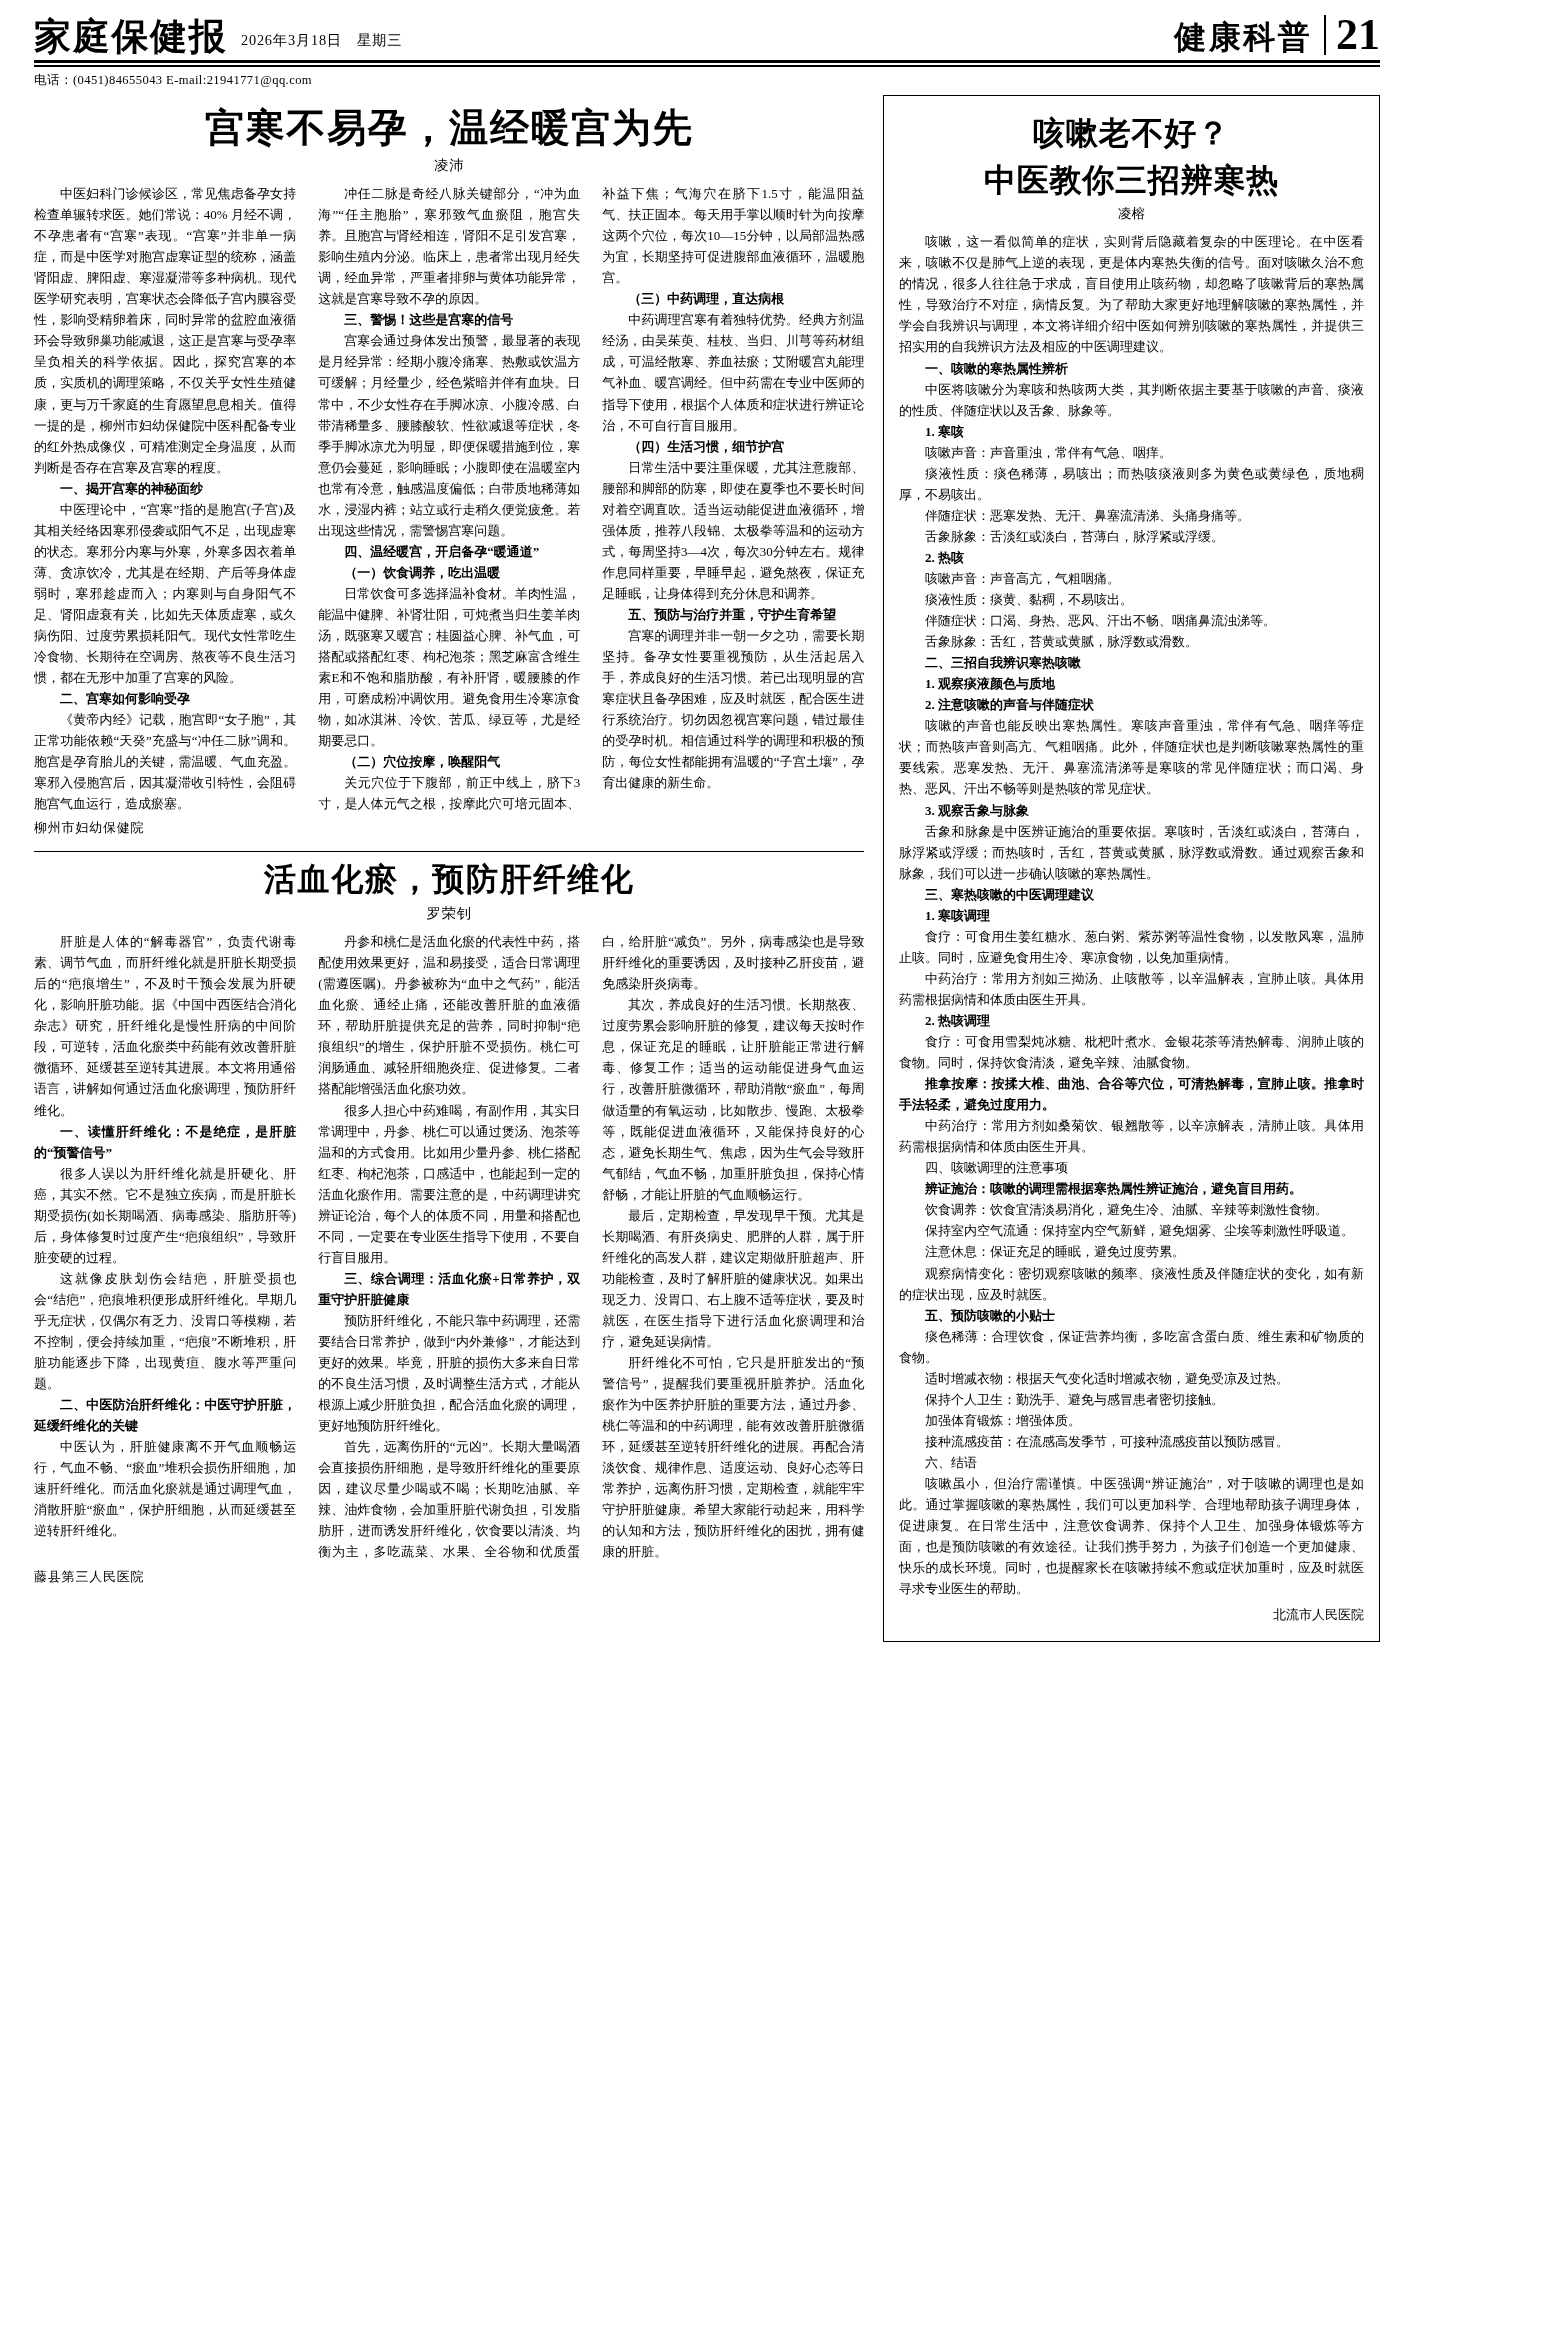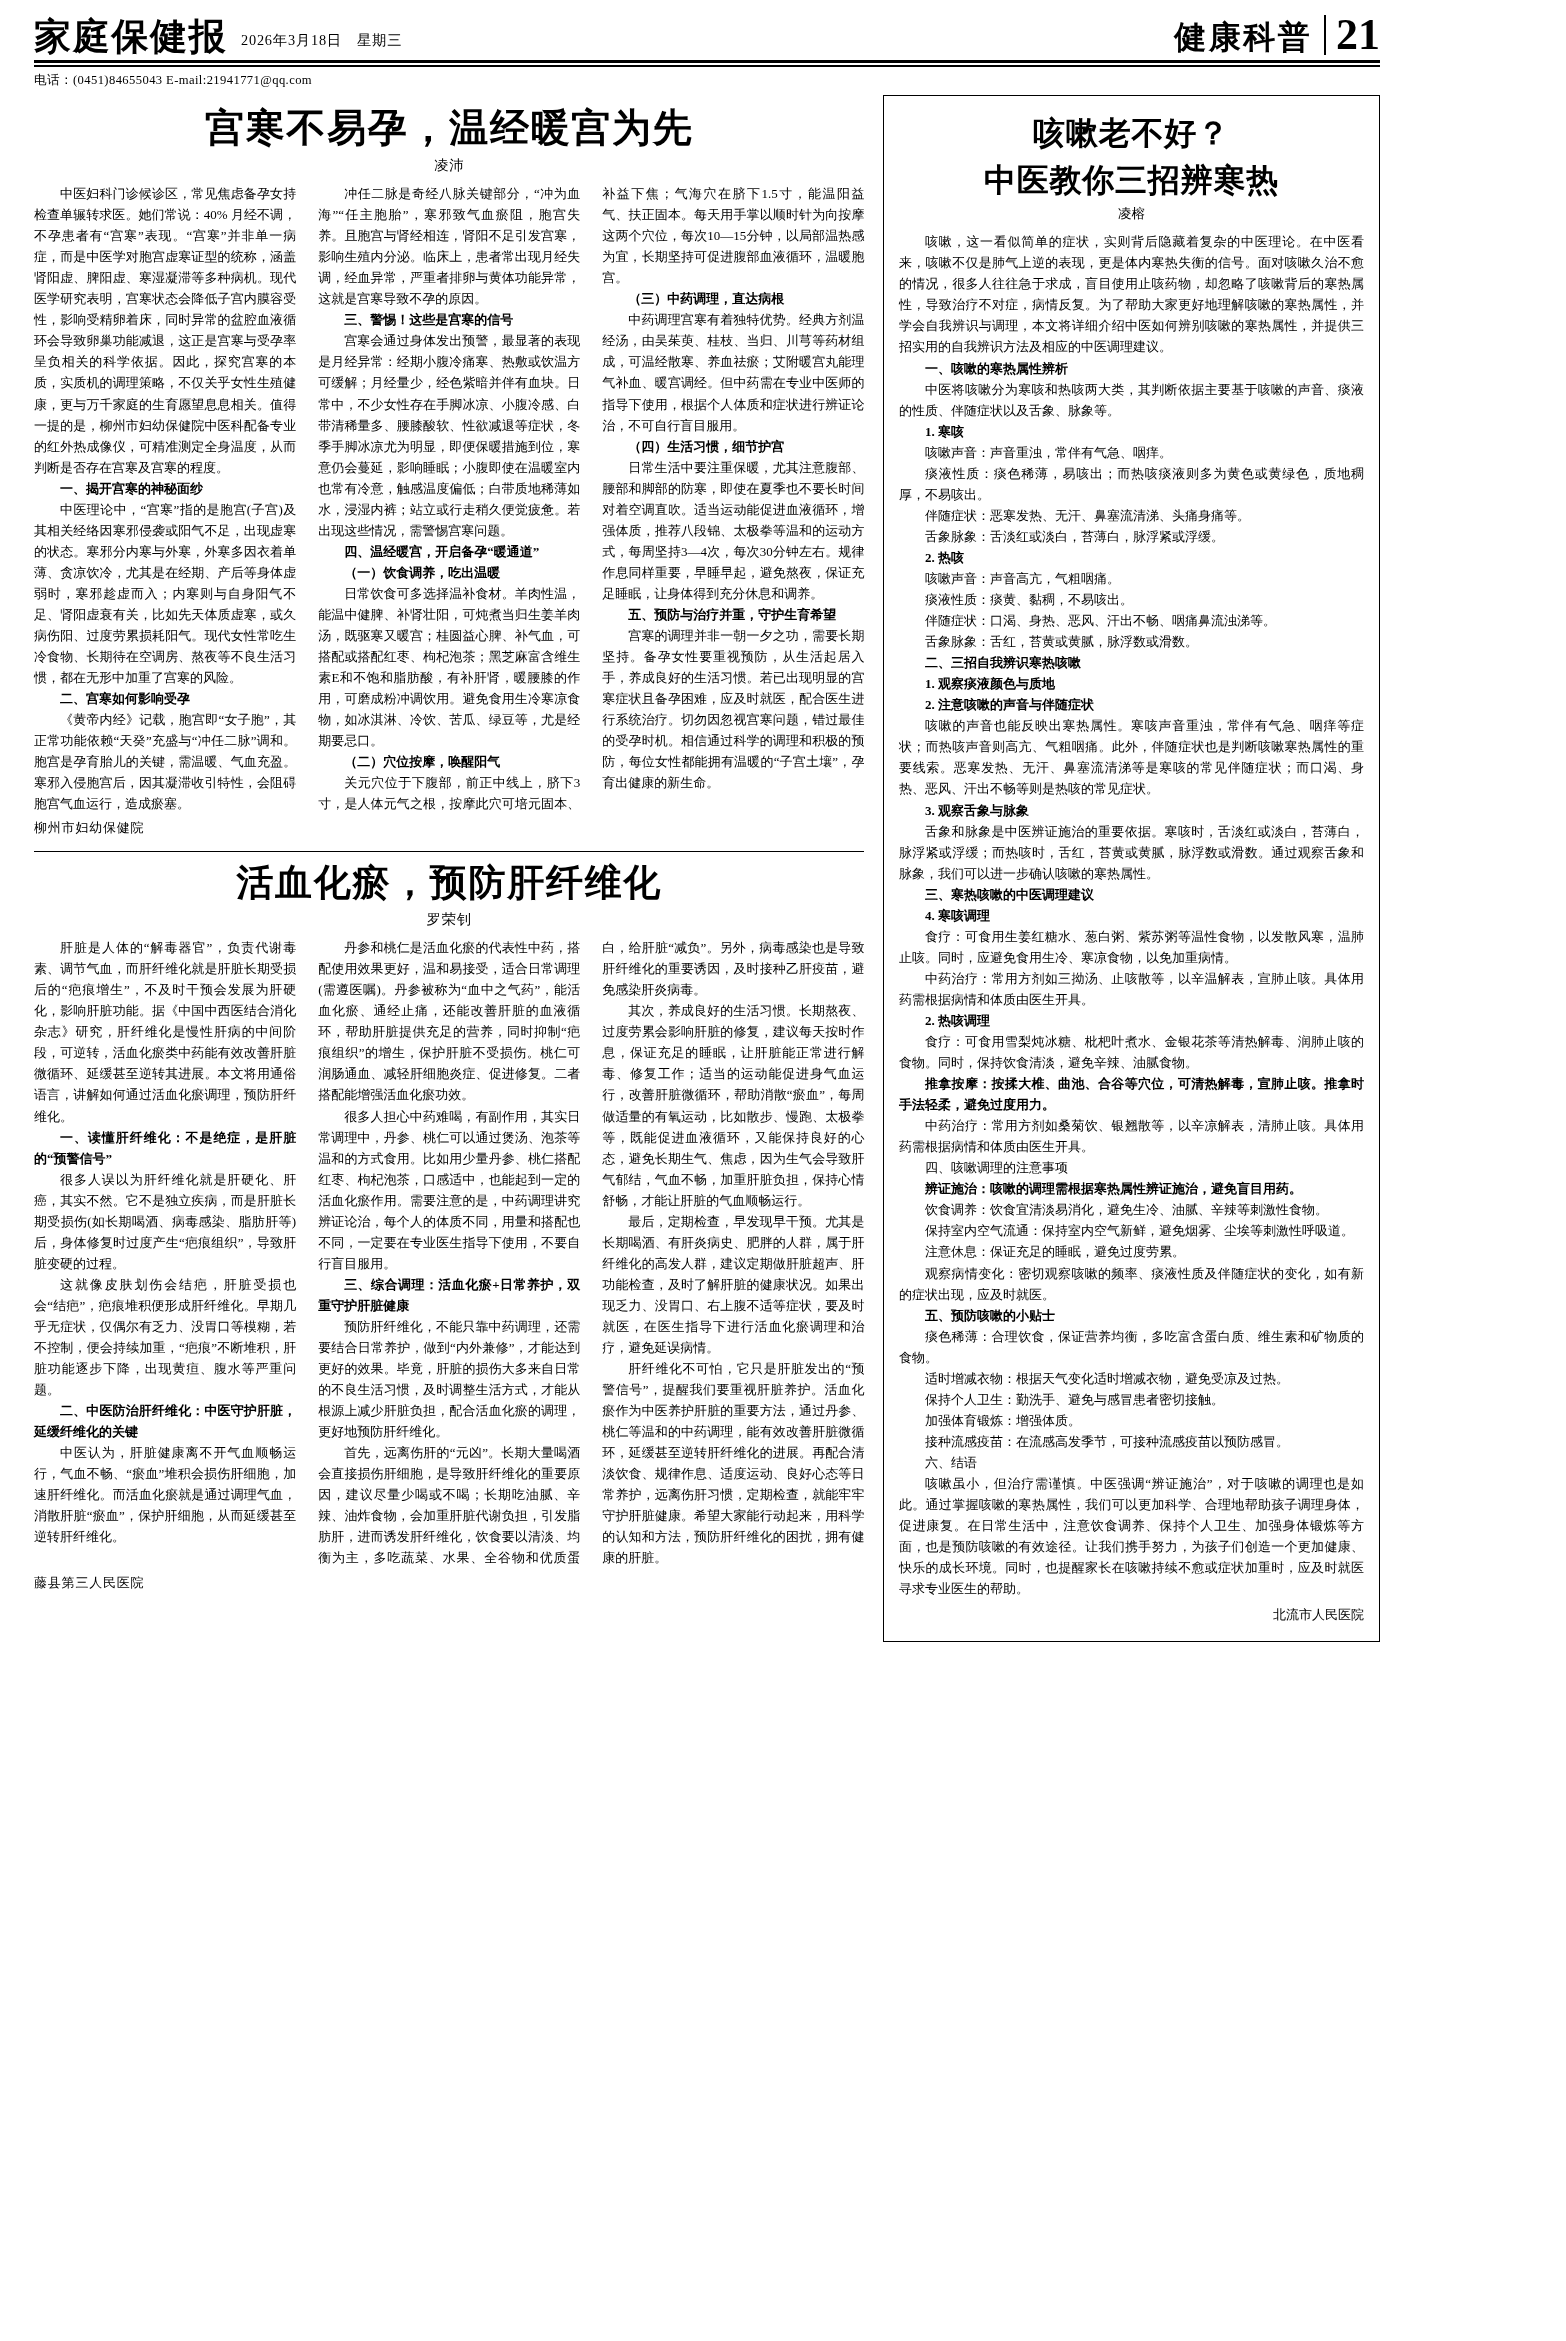--- a/index.html
+++ b/index.html
@@ -93,21 +93,21 @@
   .headline {
     text-align: center;
     font-family: "DejaVu Serif", serif;
     font-weight: bold;
     font-size: 39px;
     letter-spacing: 1.7px;
     line-height: 1.2;
     margin: 8.4px 0 5px 0;
   }
   .headline.small {
-    font-size: 37px;
+    font-size: 32px;
   }
   .byline {
     text-align: center;
     font-size: 14.3px;
     margin-bottom: 8.4px;
     letter-spacing: 0.8px;
   }
   .cols-3 {
     column-count: 3;
     column-gap: 22px;
@@ -257,21 +257,21 @@
         <p>痰液性质：痰黄、黏稠，不易咳出。</p>
         <p>伴随症状：口渴、身热、恶风、汗出不畅、咽痛鼻流浊涕等。</p>
         <p>舌象脉象：舌红，苔黄或黄腻，脉浮数或滑数。</p>
         <p class="sub">二、三招自我辨识寒热咳嗽</p>
         <p class="sub">1. 观察痰液颜色与质地</p>
         <p class="sub">2. 注意咳嗽的声音与伴随症状</p>
         <p>咳嗽的声音也能反映出寒热属性。寒咳声音重浊，常伴有气急、咽痒等症状；而热咳声音则高亢、气粗咽痛。此外，伴随症状也是判断咳嗽寒热属性的重要线索。恶寒发热、无汗、鼻塞流清涕等是寒咳的常见伴随症状；而口渴、身热、恶风、汗出不畅等则是热咳的常见症状。</p>
         <p class="sub">3. 观察舌象与脉象</p>
         <p>舌象和脉象是中医辨证施治的重要依据。寒咳时，舌淡红或淡白，苔薄白，脉浮紧或浮缓；而热咳时，舌红，苔黄或黄腻，脉浮数或滑数。通过观察舌象和脉象，我们可以进一步确认咳嗽的寒热属性。</p>
         <p class="sub">三、寒热咳嗽的中医调理建议</p>
-        <p class="sub">4. 寒咳调理</p>
+        <p class="sub">1. 寒咳调理</p>
         <p>食疗：可食用生姜红糖水、葱白粥、紫苏粥等温性食物，以发散风寒，温肺止咳。同时，应避免食用生冷、寒凉食物，以免加重病情。</p>
         <p>中药治疗：常用方剂如三拗汤、止咳散等，以辛温解表，宣肺止咳。具体用药需根据病情和体质由医生开具。</p>
         <p class="sub">2. 热咳调理</p>
         <p>食疗：可食用雪梨炖冰糖、枇杷叶煮水、金银花茶等清热解毒、润肺止咳的食物。同时，保持饮食清淡，避免辛辣、油腻食物。</p>
         <p class="sub">推拿按摩：按揉大椎、曲池、合谷等穴位，可清热解毒，宣肺止咳。推拿时手法轻柔，避免过度用力。</p>
         <p>中药治疗：常用方剂如桑菊饮、银翘散等，以辛凉解表，清肺止咳。具体用药需根据病情和体质由医生开具。</p>
         <p>四、咳嗽调理的注意事项</p>
         <p class="sub">辨证施治：咳嗽的调理需根据寒热属性辨证施治，避免盲目用药。</p>
         <p>饮食调养：饮食宜清淡易消化，避免生冷、油腻、辛辣等刺激性食物。</p>
         <p>保持室内空气流通：保持室内空气新鲜，避免烟雾、尘埃等刺激性呼吸道。</p>

